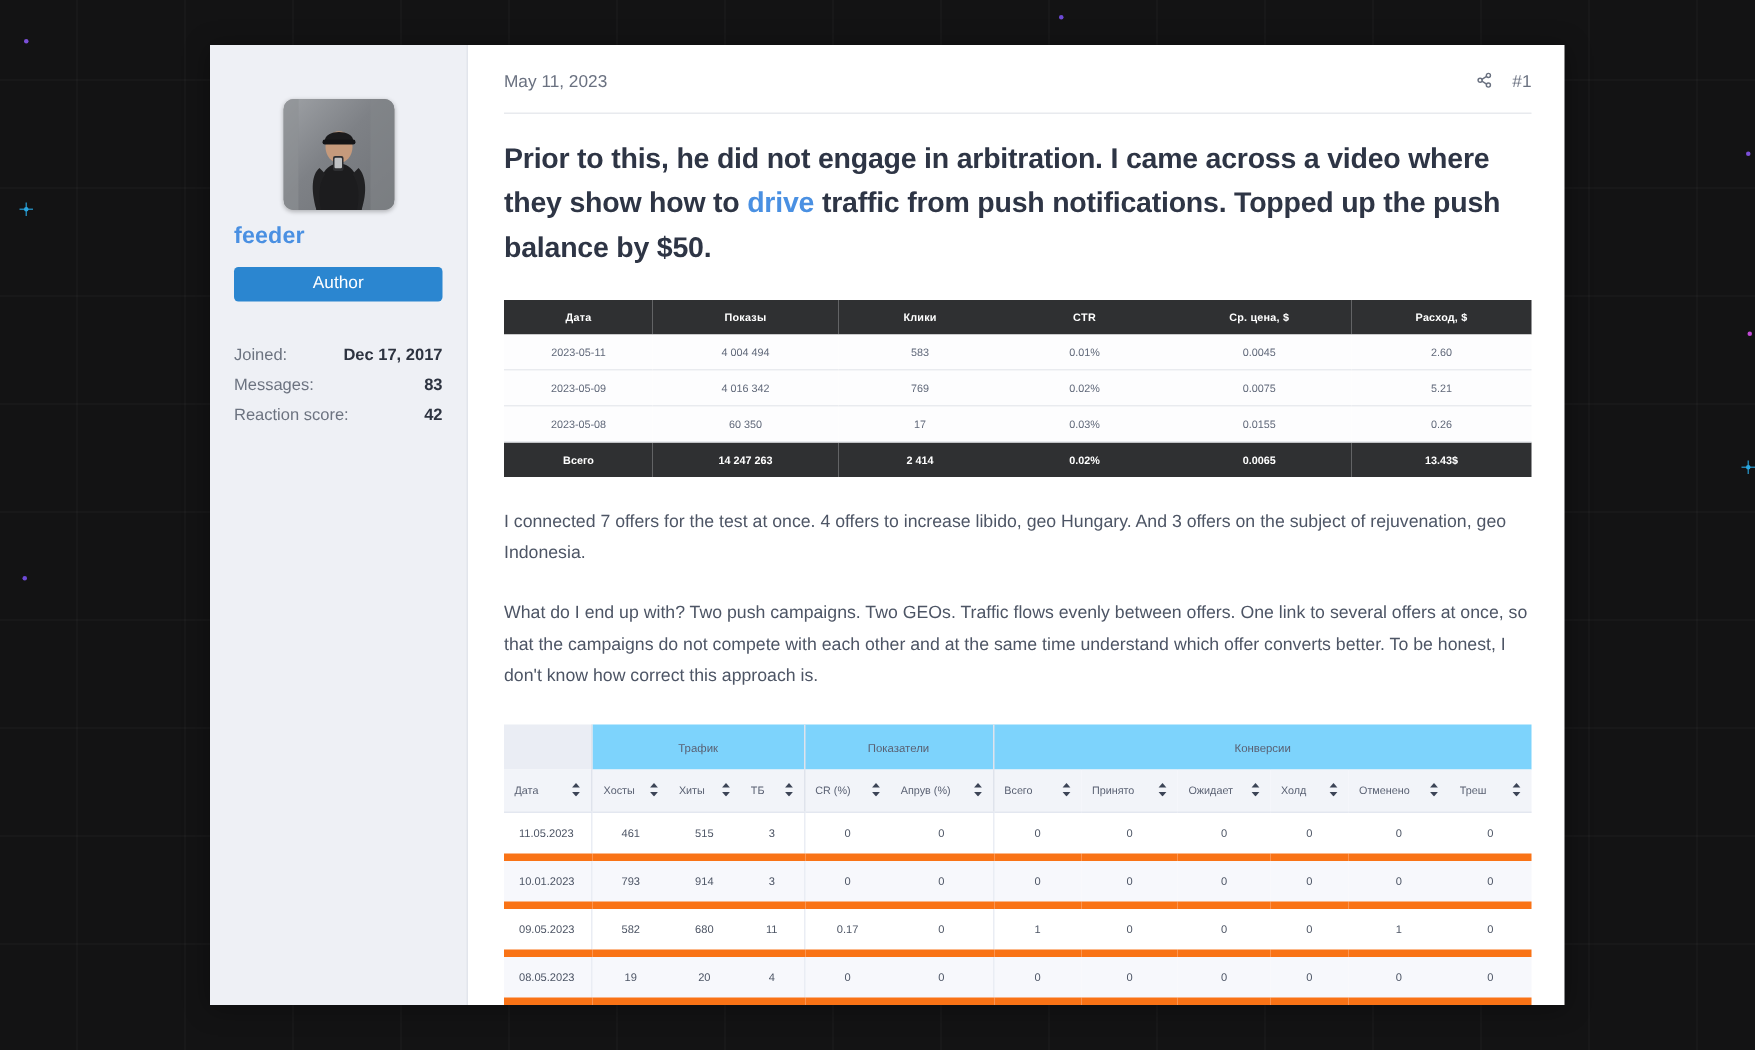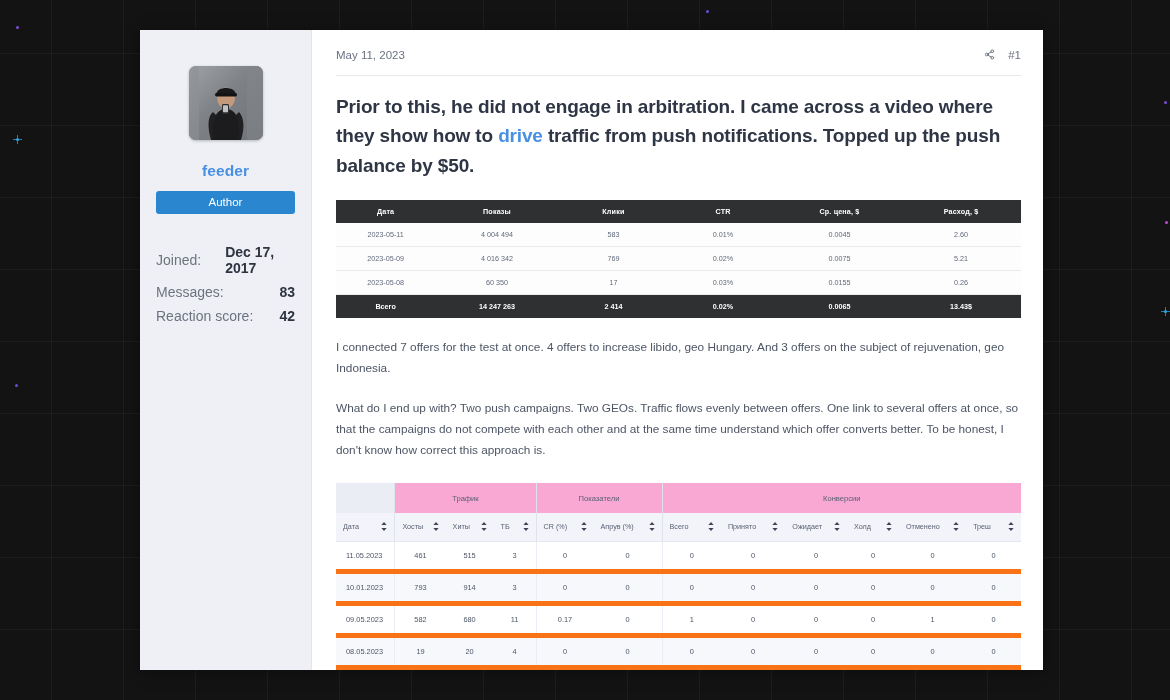--- a/index.html
+++ b/index.html
@@ -66,22 +66,21 @@
     margin: 0 auto;
     border-radius: 7px;
     overflow: hidden;
     background: #8d8f93;
     position: relative;
     box-shadow: 0 1px 3px rgba(0,0,0,0.25);
   }
   .avatar svg { display: block; width: 100%; height: 100%; }
 
   .username {
-    margin-top: 22px;
-    text-align: center;
+    margin-top: 9px;
     font-size: 15.5px;
     font-weight: 700;
     color: #4a90e2;
     letter-spacing: .1px;
   }
 
   .author-badge {
     margin-top: 11px;
     display: block;
     width: 100%;
@@ -93,22 +92,22 @@
     border-radius: 3px;
     border: none;
     font-family: Liberation Sans, sans-serif;
     cursor: pointer;
   }
 
   .stats { margin-top: 26px; }
   .stat-row {
     display: flex;
     justify-content: space-between;
-    align-items: center;
-    font-size: 14px;
+    align-items: flex-start;
+    font-size: 11px;
     padding: 4px 0;
     color: #5e6573;
   }
   .stat-label { color: #6c7380; }
   .stat-value { color: #2d3340; font-weight: 700; margin-left: 24px; }
 
   
   .post-main {
     flex: 1;
     padding: 16px 22px 0 24px;
@@ -186,21 +185,21 @@
   }
 
   
   .tbl-light {
     width: 100%;
     border-collapse: collapse;
     margin-top: 22px;
     table-layout: fixed;
   }
   .tbl-light .grp-row th {
-    background: #f9a8d4;
+    background: #7dd3fc;
     color: #5a6173;
     font-size: 7.6px;
     font-weight: 400;
     padding: 11px 2px 10px;
     text-align: center;
     border-right: 1px solid #dfe3ec;
   }
   .tbl-light .grp-row th:last-child { border-right: none; }
   .tbl-light .grp-row th.blank { background: #eaedf4; }
 

